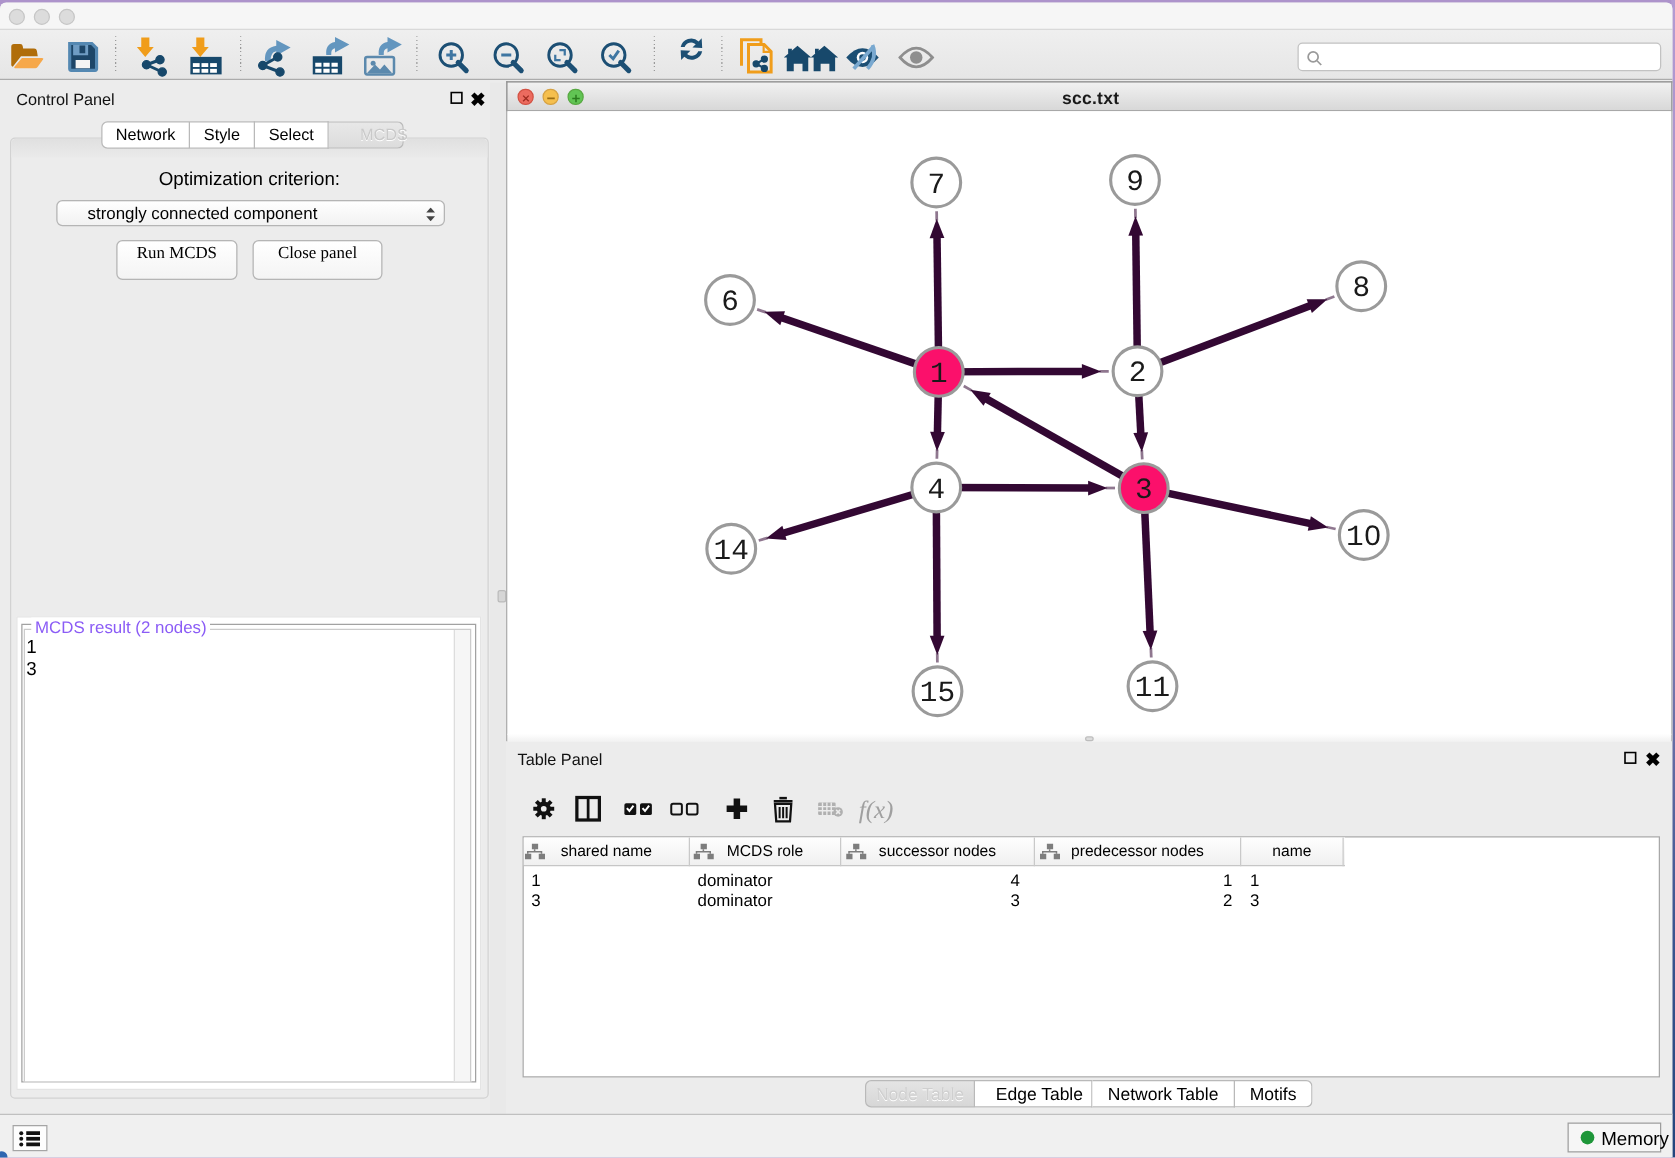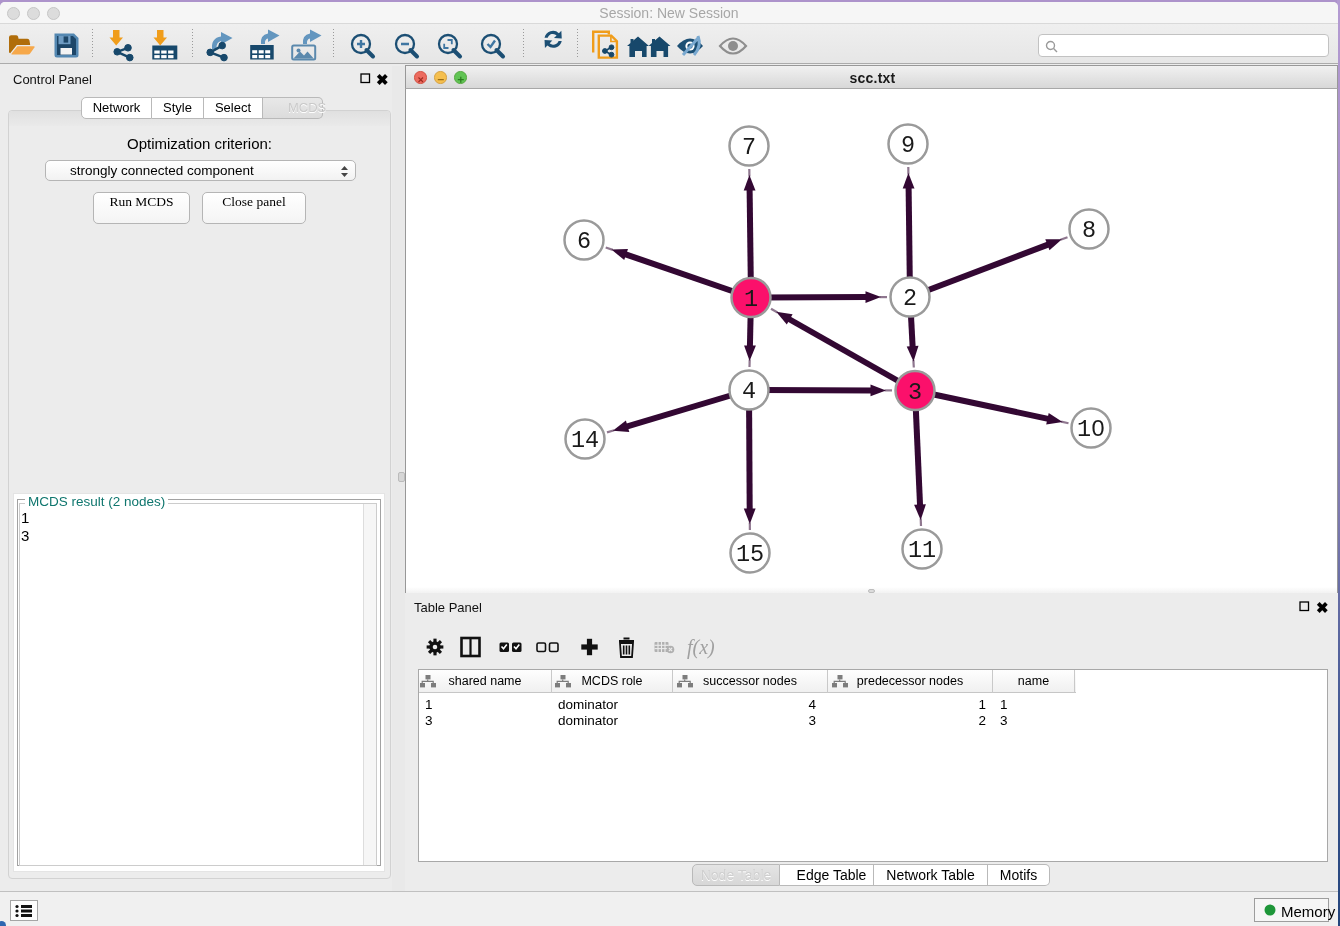--- a/index.html
+++ b/index.html
@@ -40,21 +40,21 @@
   background:linear-gradient(180deg,#ffffff,#f2f2f2); border:1px solid #b5b5b5;
   border-radius:5px; font-size:13.5px; line-height:20px; padding-left:24px; color:#000; }
 .btn { position:absolute; height:32px; background:linear-gradient(180deg,#ffffff,#f4f4f4);
   border:1px solid #b5b5b5; border-radius:5px; font-size:13.5px; color:#000;
   text-align:center; line-height:18px;font-family:Liberation Serif, serif; }
 #resultbox { position:absolute; left:13px; top:491px; width:372px; height:379px;
   background:#fff; border:1px solid #e4e4e4; }
 #fieldset { position:absolute; left:17px; top:497px; width:364px; height:367px;
   border:1px solid #a2a2a2; }
 #fieldlegend { position:absolute; left:25px; top:492px; background:#fff; padding:0 3px;
-  font-size:13.5px; color:#0f766e; z-index:6; }
+  font-size:13.5px; color:#8b5cf6; z-index:6; }
 #resultlist { position:absolute; left:19px; top:501px; width:358px; height:363px;
   border:1px solid #cccccc; background:#fff; font-size:15px; color:#000; padding:5px 0 0 1px; line-height:17.6px; }
 #resultscroll { position:absolute; left:363px; top:502px; width:13px; height:361px;
   background:#f6f6f6; border-left:1px solid #ddd; }
 
 #vsplit { position:absolute; left:392px; top:64px; width:13px; height:827px; background:#e9e9e9; }
 #vsplit-h { position:absolute; left:398px; top:470px; width:7px; height:10px;
   background:#d6d6d6; border:1px solid #bbb; border-radius:2px; }
 
 #sccwin { position:absolute; left:405px; top:63px; width:933px; height:528px;
@@ -92,21 +92,20 @@
 </head>
 <body>
 <div id="deskright"></div>
 <div style="position:absolute;left:-3px;bottom:-4px;width:9px;height:9px;border-radius:50%;background:#2e66b0;z-index:99"></div>
 <div id="win">
 
   <div id="titlebar">
     <div class="tl" style="left:7px"></div>
     <div class="tl" style="left:27px"></div>
     <div class="tl" style="left:47px"></div>
-    <div id="title">Session: New Session</div>
   </div>
 
   <div id="toolbar">
     <svg width="760" height="41" viewBox="0 0 760 41" style="position:absolute;left:0;top:0">
 
       <g transform="translate(0,-23)">
         <path d="M9,51 L9,36.3 Q9,34.2 11.2,34.2 L16.2,34.2 Q18,34.2 18.2,36 L18.5,37.8 L27.3,37.8 Q29.2,37.8 29.5,39.6 L30.2,44 L16.8,44 L10.2,52.3 Q9,52 9,51 Z" fill="#b06d0a"></path>
         <path d="M12.2,53.6 Q10.8,53.6 11.6,52.4 L17.5,45.3 L33.6,45.3 Q35.2,45.3 34.4,46.5 L29.9,52.8 Q29.3,53.6 28.2,53.6 Z" fill="#f6a84a"></path>
       </g>
 

